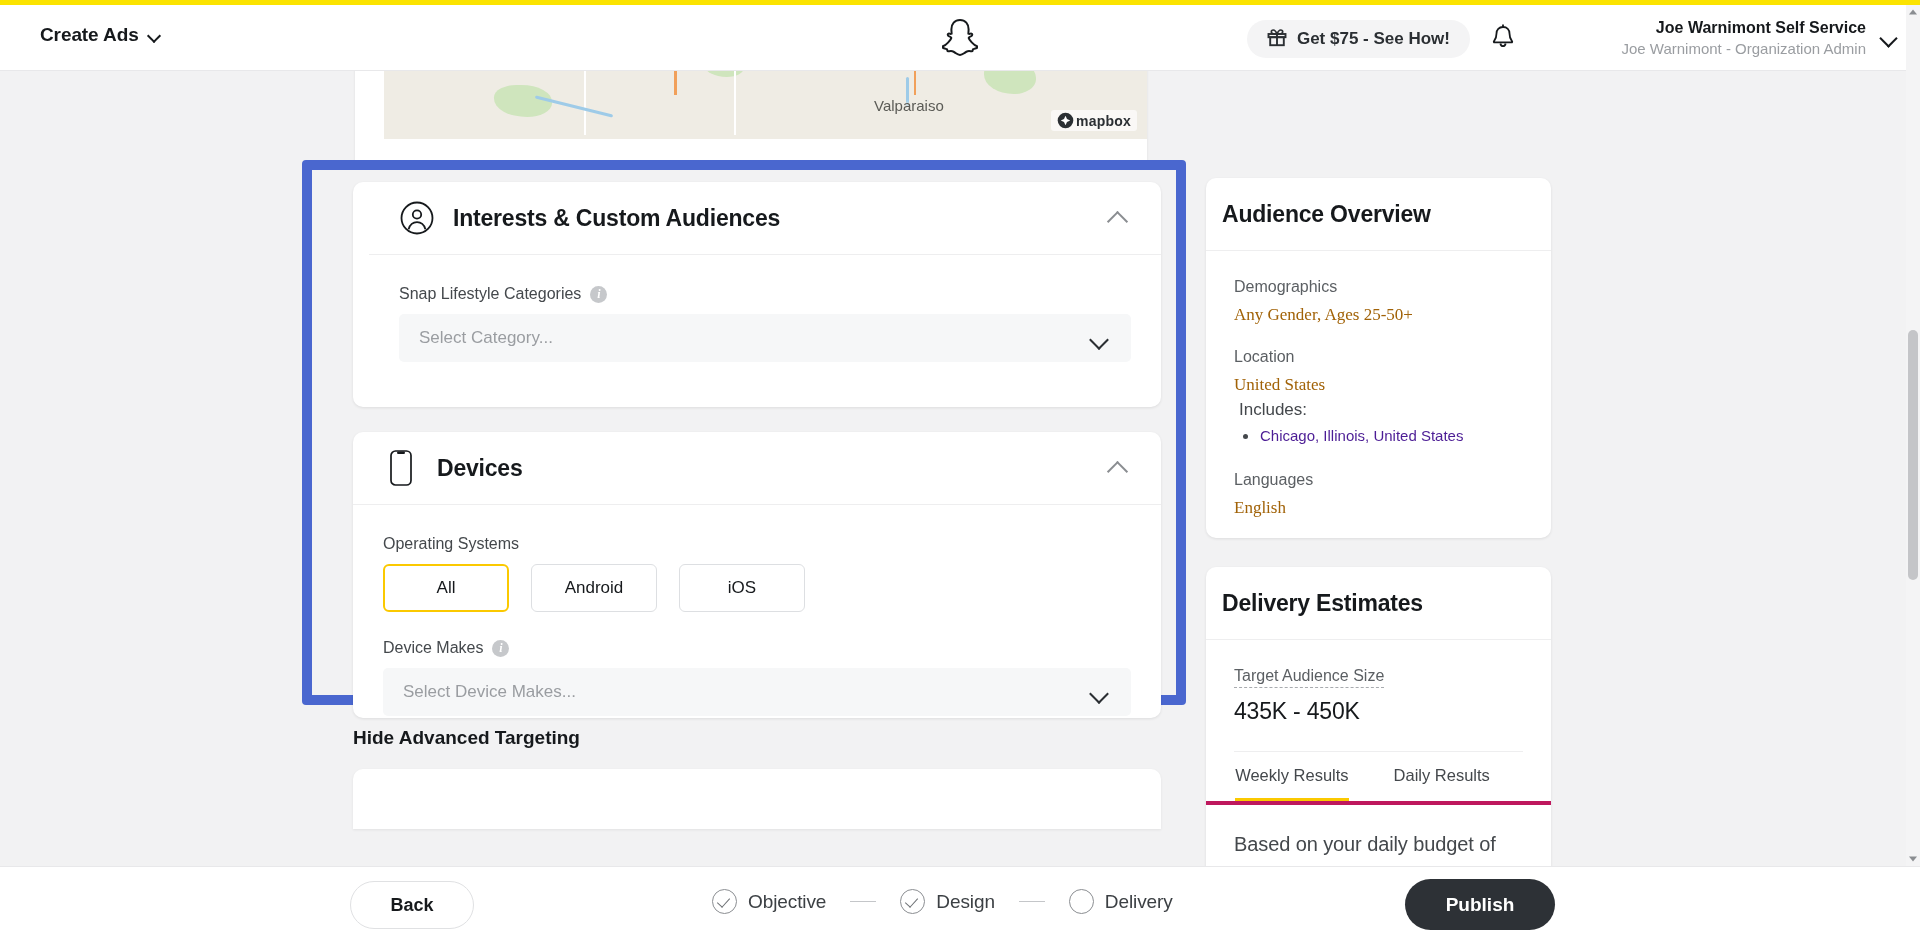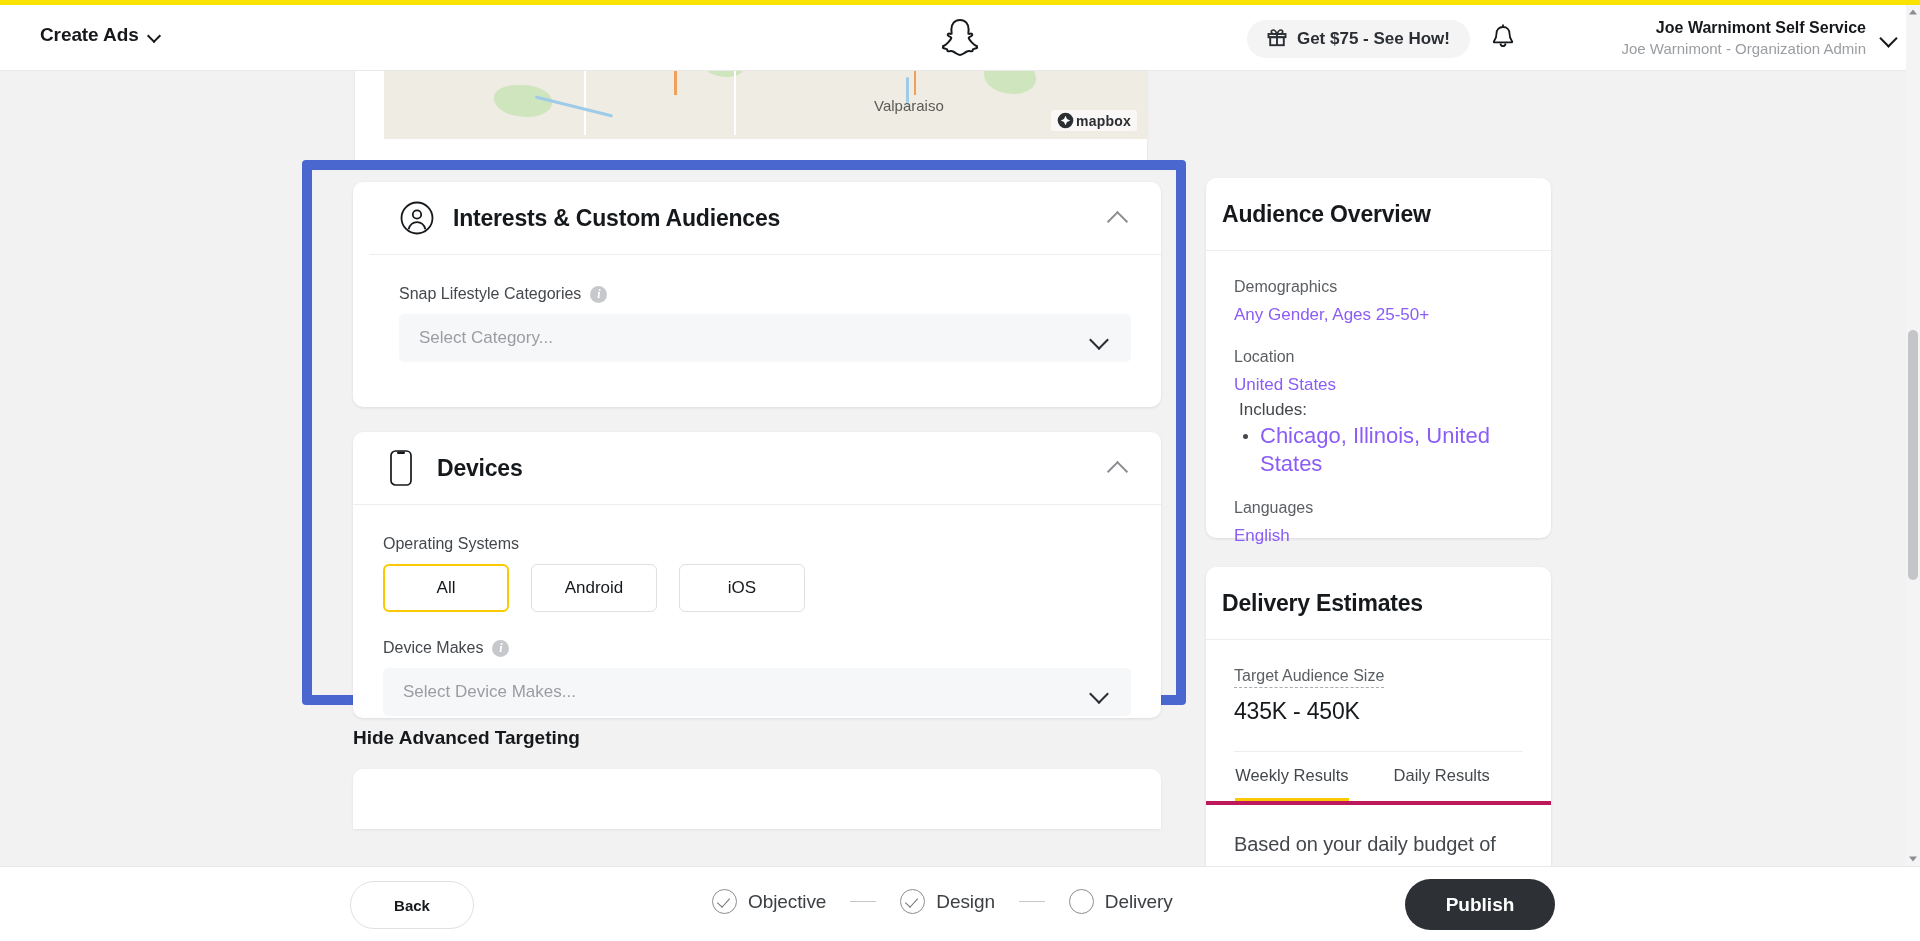--- a/index.html
+++ b/index.html
@@ -390,32 +390,33 @@
   }
   .panel-body { padding: 27px 28px 0 28px; }
   .ov-group { margin-bottom: 21px; }
   .ov-key {
     font-size: 16px;
     color: #5b5f63;
     margin-bottom: 6px;
   }
   .ov-val {
     font-size: 17px;
-    color: #8b5cf6;
+    color: #a16207;
     line-height: 25px;
+    font-family: Liberation Serif, serif;
   }
   .ov-sub {
     font-size: 17px;
     color: #44484c;
     padding-left: 5px;
     line-height: 25px;
   }
   .ov-bullet {
-    font-size: 22px;
-    color: #8b5cf6;
+    font-size: 15px;
+    color: #4c1d95;
     padding-left: 26px;
     position: relative;
     line-height: 28px;
   }
   .ov-bullet::before {
     content: "";
     position: absolute;
     left: 9px; top: 12px;
     width: 5px; height: 5px;
     border-radius: 50%;
@@ -506,21 +507,21 @@
     border-top: 1px solid #e8e8ea;
     z-index: 80;
   }
   .back-btn {
     position: absolute;
     left: 350px; top: 14px;
     width: 124px; height: 48px;
     border: 1.5px solid #e0e1e3;
     border-radius: 24px;
     background: #ffffff;
-    font-size: 15px;
+    font-size: 18px;
     font-weight: 700;
     color: #16191c;
     display: flex;
     align-items: center;
     justify-content: center;
     cursor: pointer;
   }
   .stepper {
     position: absolute;
     left: 712px; top: 22px;

